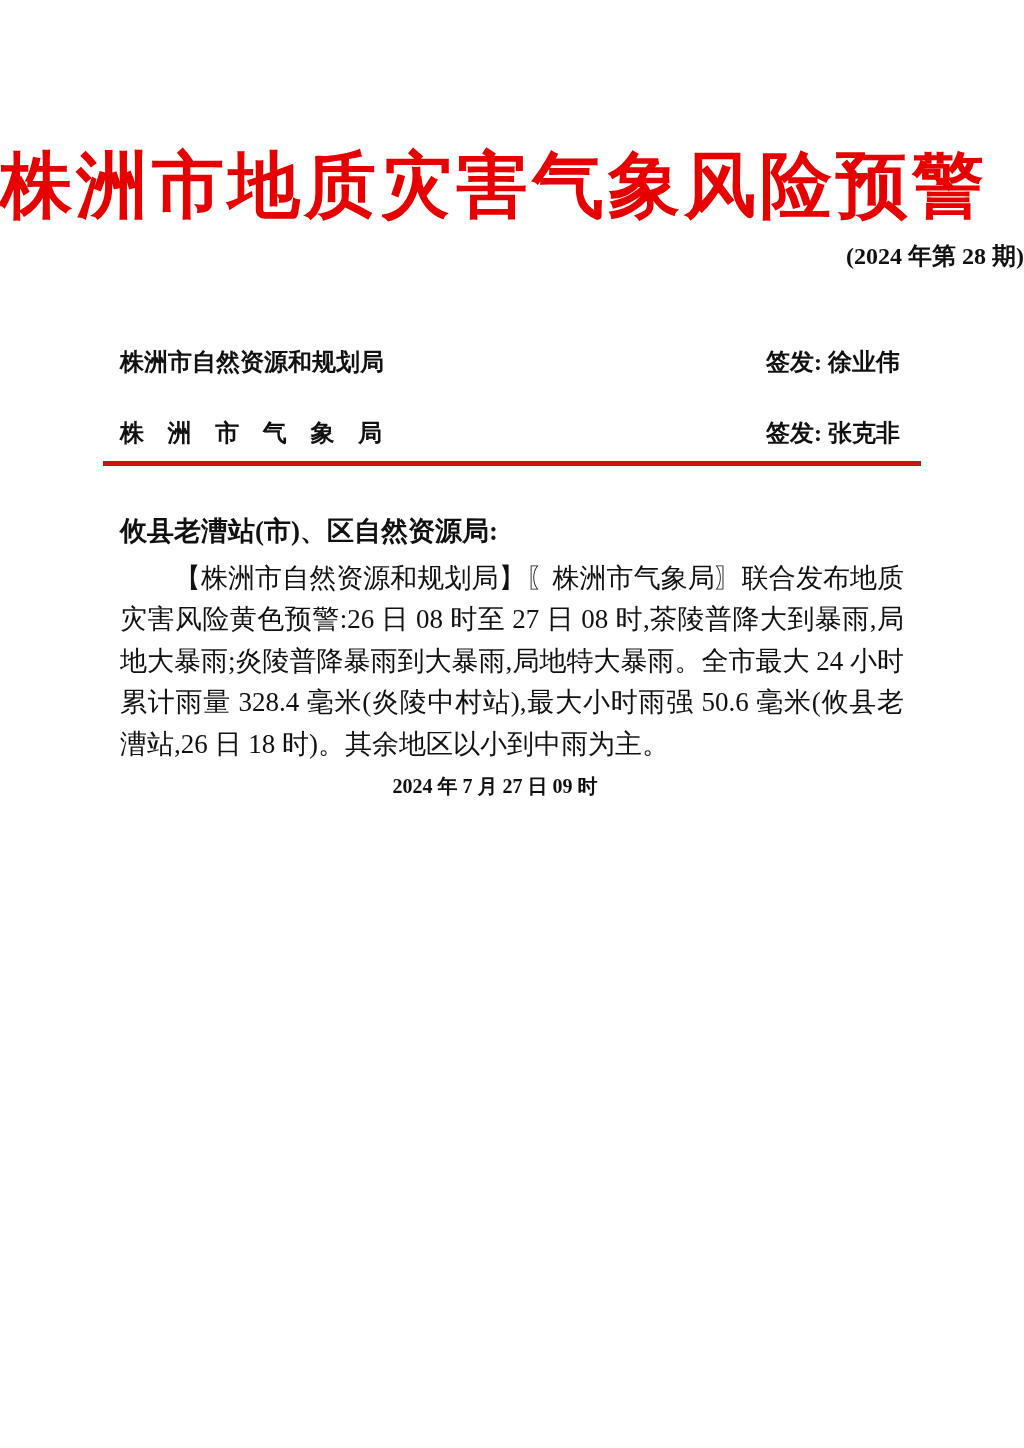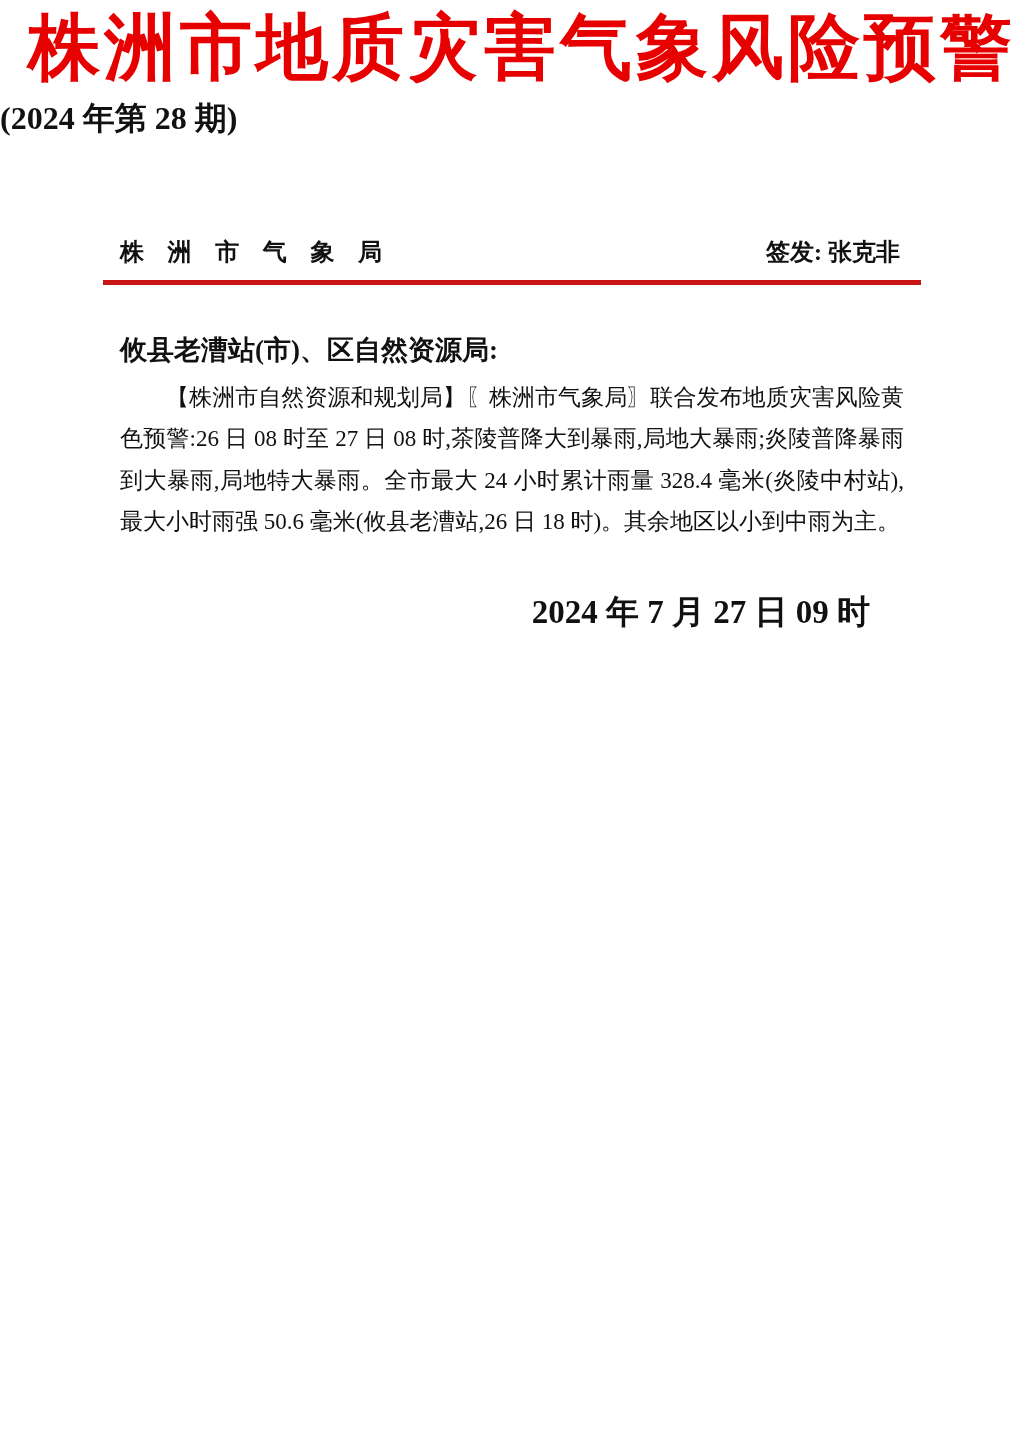--- a/index.html
+++ b/index.html
@@ -4,63 +4,67 @@
 <style>
   html, body { margin: 0; padding: 0; background: #ffffff; }
   body {
     width: 1024px; height: 1448px;
     font-family: "Liberation Serif", "DejaVu Serif", serif;
     color: var(--text-color, #111111);
   }
   .page { position: relative; width: 1024px; height: 1448px; overflow: hidden; background: #ffffff; }
 
   .title {
-    margin: 8px; 
-    text-align: right;
+    margin: 0; padding-top: 146px;
+    text-align: left;
     font-size: 72px; font-weight: 700; letter-spacing: 4px; line-height: 1.12;
     color: var(--title-color, #e60000);
     white-space: nowrap;
   }
   .issue {
-    margin-top: 14px; text-align: left;
-    font-size: 32px; font-weight: 700; line-height: 30px;
+    margin-top: 14px; text-align: right;
+    font-size: 24px; font-weight: 700; line-height: 30px;
   }
 
   .letterhead { margin: 70px 124px 0 120px; }
   .org-row {
     display: flex; justify-content: space-between; align-items: baseline;
     font-size: 24px; font-weight: 700; line-height: 43px;
   }
   .org-spread { display: inline-block; width: 262px; text-align: justify; text-align-last: justify; margin-top: 28px; }
 
   .rule { margin: 6px 103px 0 103px; height: 5px; background: var(--divider-color, #c81414); }
 
   .content { margin: 44px 120px 0 120px; }
   .salutation { font-size: 27px; font-weight: 700; line-height: 42px; }
   .para {
     margin: 6px 0 0 0;
-    font-size: 23px; line-height: 41.5px;
+    font-size: 27px; line-height: 41.5px;
     text-align: justify; text-indent: 2em; font-family: Liberation Serif, serif;
   }
   .para + .para { margin-top: 0; }
   .date-line {
-    margin-top: 48px; padding-right: 34px;
-    text-align: right; font-size: 33px; font-weight: 700; line-height: 42px;
+    padding-right: 34px;
+    text-align: center; font-size: 20px; font-weight: 700; line-height: 42px;
   }
 </style>
 </head>
 <body>
 
 <div class="page">
 
   <h1 class="title">株洲市地质灾害气象风险预警</h1>
 
   <div class="issue">(2024 年第 28 期)</div>
 
   <div class="letterhead">
+    <div class="org-row">
+      <span class="org">株洲市自然资源和规划局</span>
+      <span class="signer">签发: 徐业伟</span>
+    </div>
     <div class="org-row">
       <span class="org org-spread">株洲市气象局</span>
       <span class="signer">签发: 张克非</span>
     </div>
   </div>
 
   <div class="rule"></div>
 
   <div class="content">
     <div class="salutation">攸县老漕站(市)、区自然资源局:</div>

